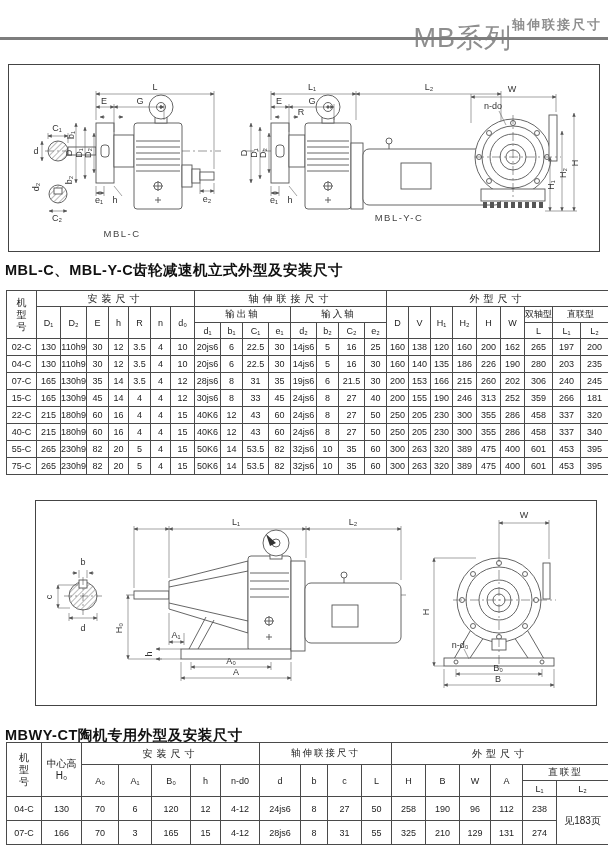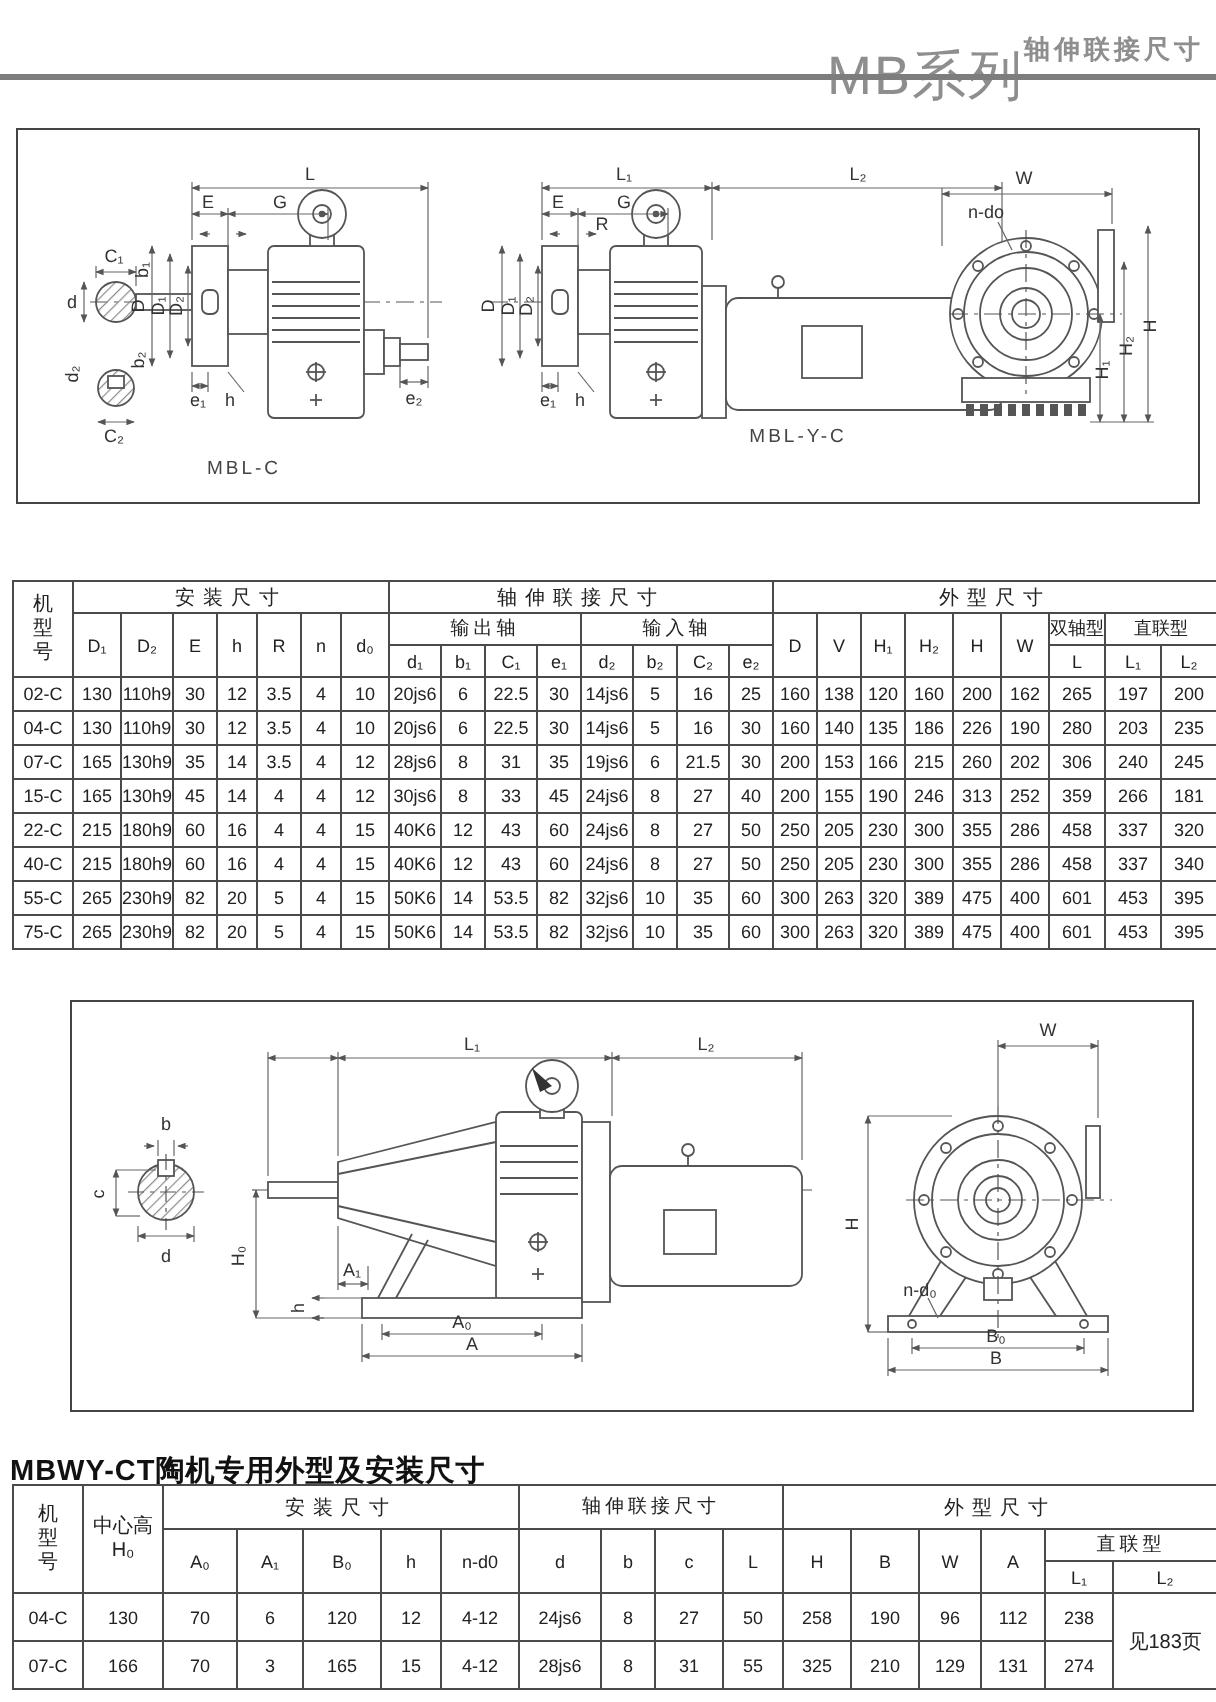--- a/index.html
+++ b/index.html
@@ -236,20 +236,21 @@
     <g>
       <text x="503" y="27" text-anchor="middle">W</text>
       <text x="484" y="44" text-anchor="middle">n-do</text>
       <text transform="rotate(-90 545 120)" x="545" y="120" text-anchor="middle">H₁</text>
       <text transform="rotate(-90 557 108)" x="557" y="108" text-anchor="middle">H₂</text>
       <text transform="rotate(-90 569 98)" x="569" y="98" text-anchor="middle">H</text>
     </g>
   </svg>
   </div>
 
+  <h2 class="stitle t1">MBL-C、MBL-Y-C齿轮减速机立式外型及安装尺寸</h2>
 
   <table class="tbl tbl1">
     <colgroup>
       <col style="width:30px">
         <col style="width:24px">
         <col style="width:26px">
         <col style="width:22px">
       <col style="width:20px">
         <col style="width:22px">
         <col style="width:20px">

